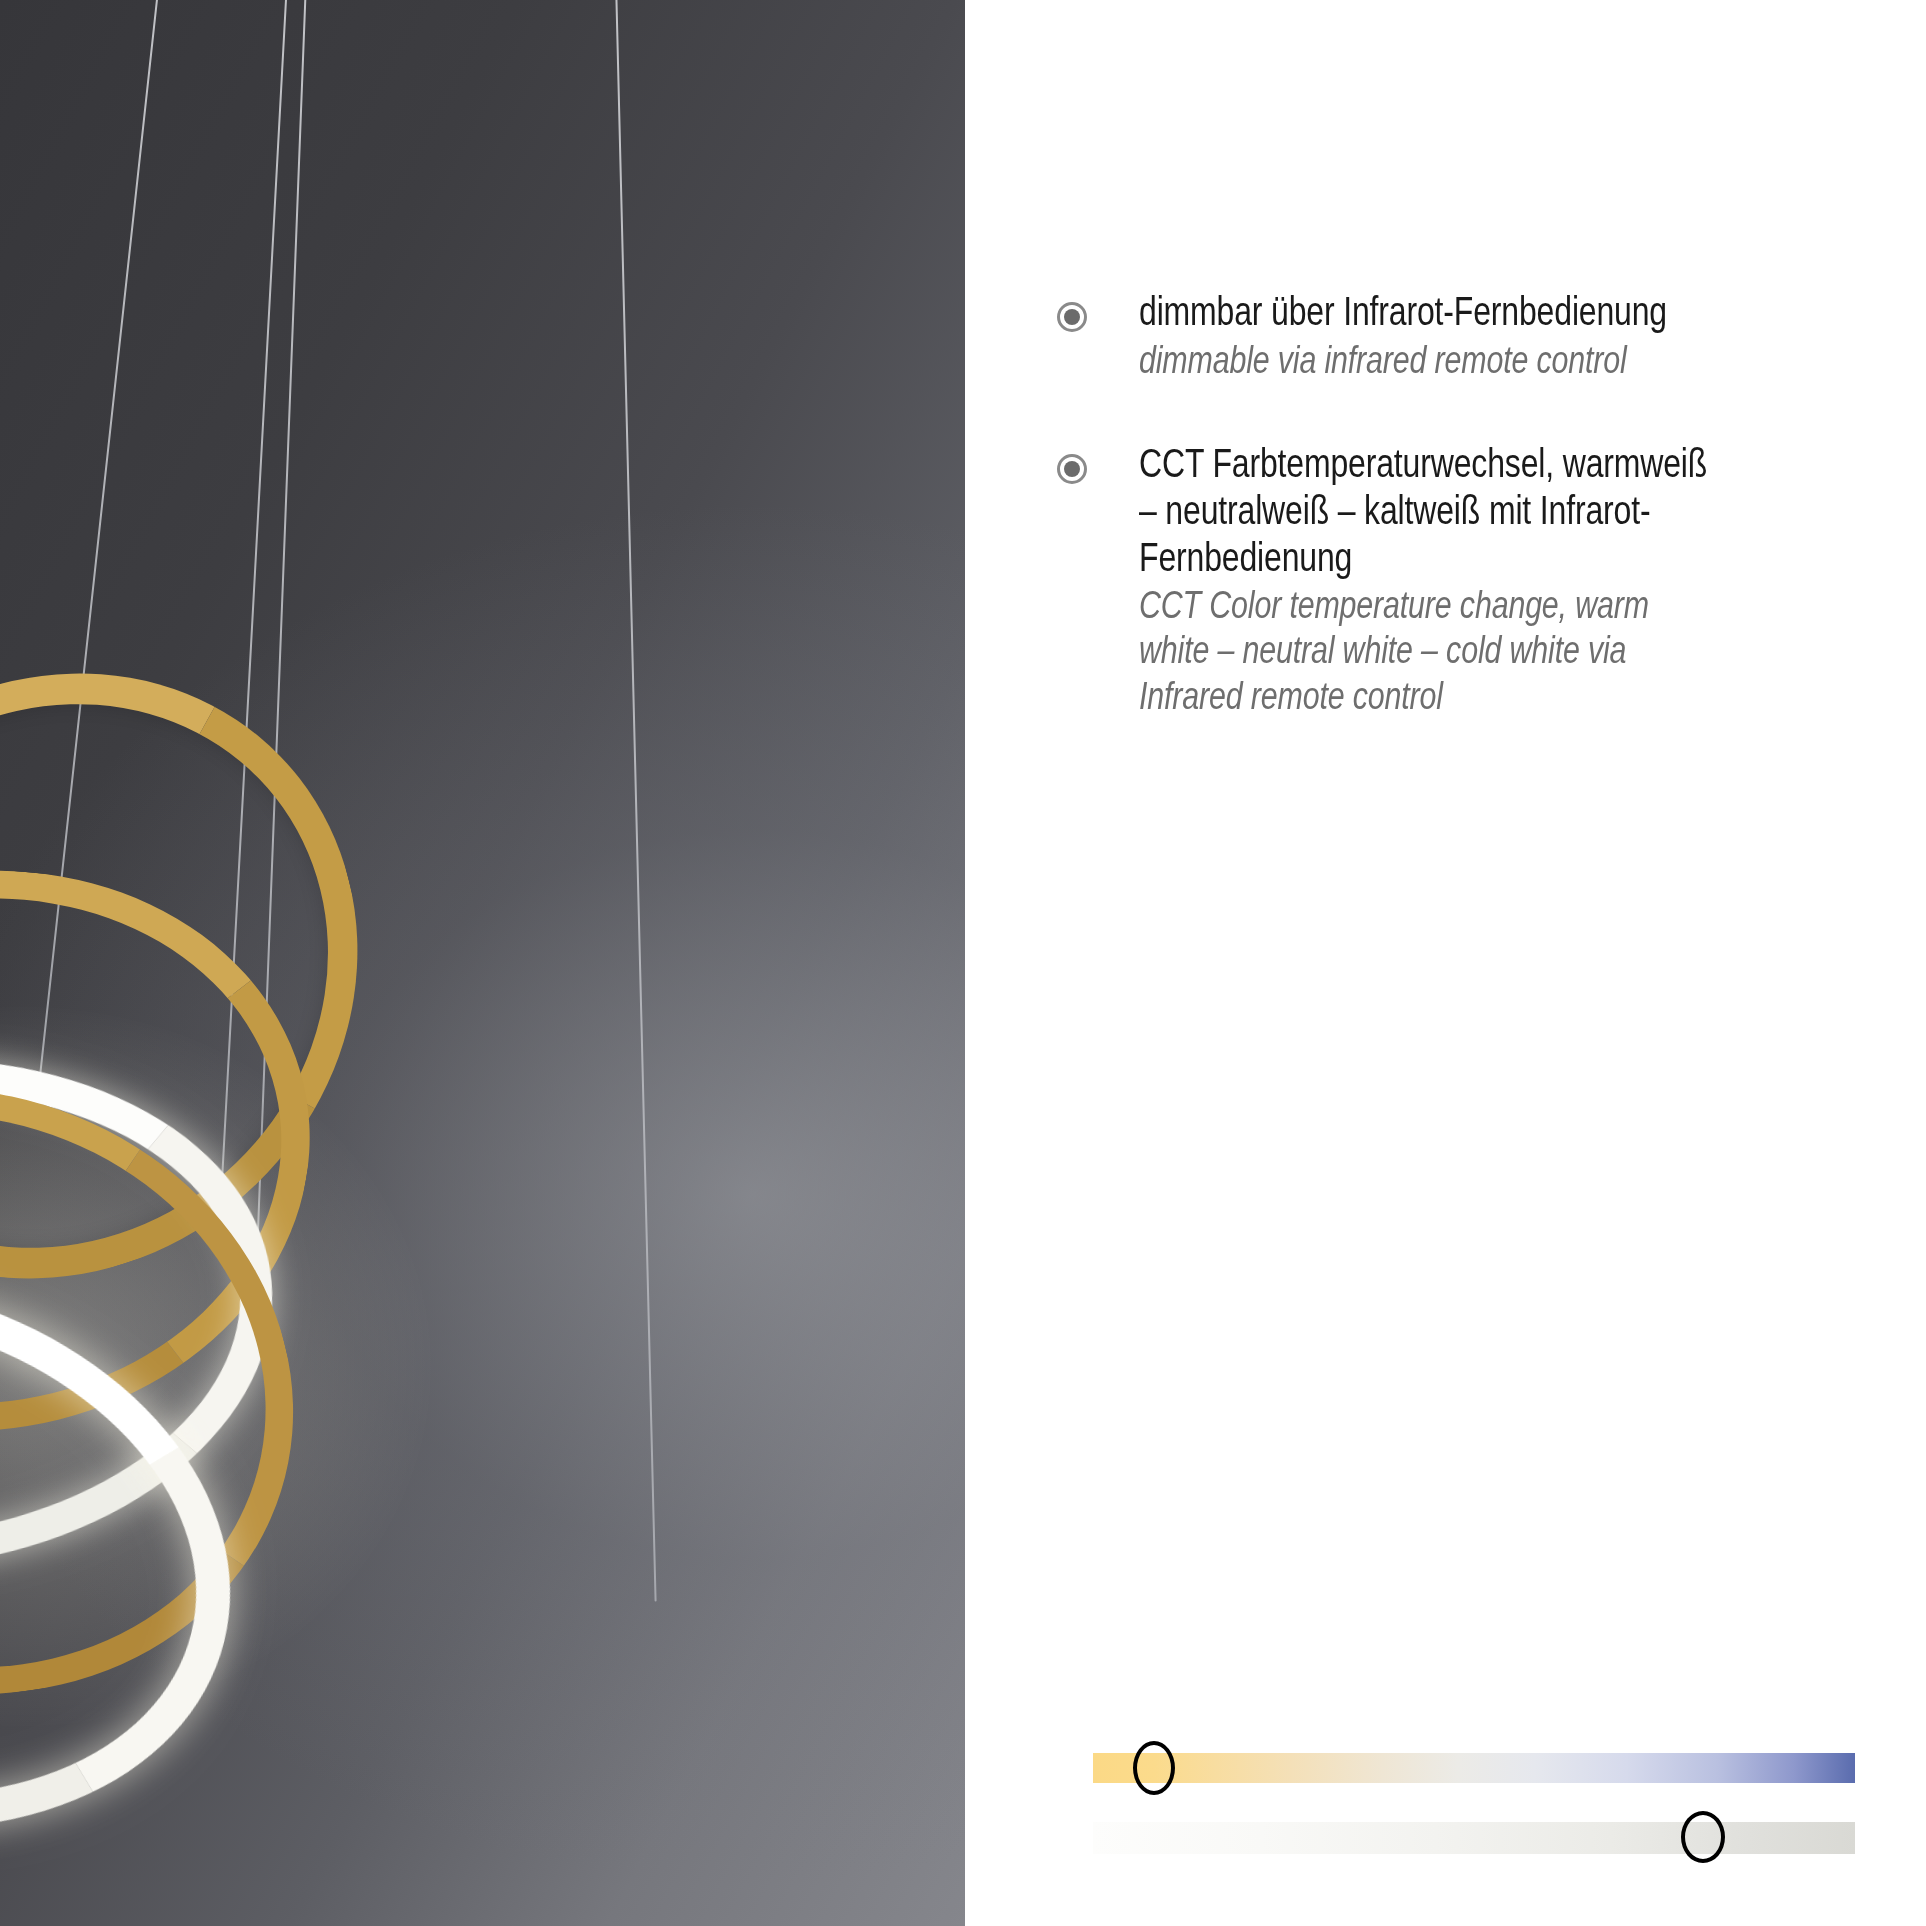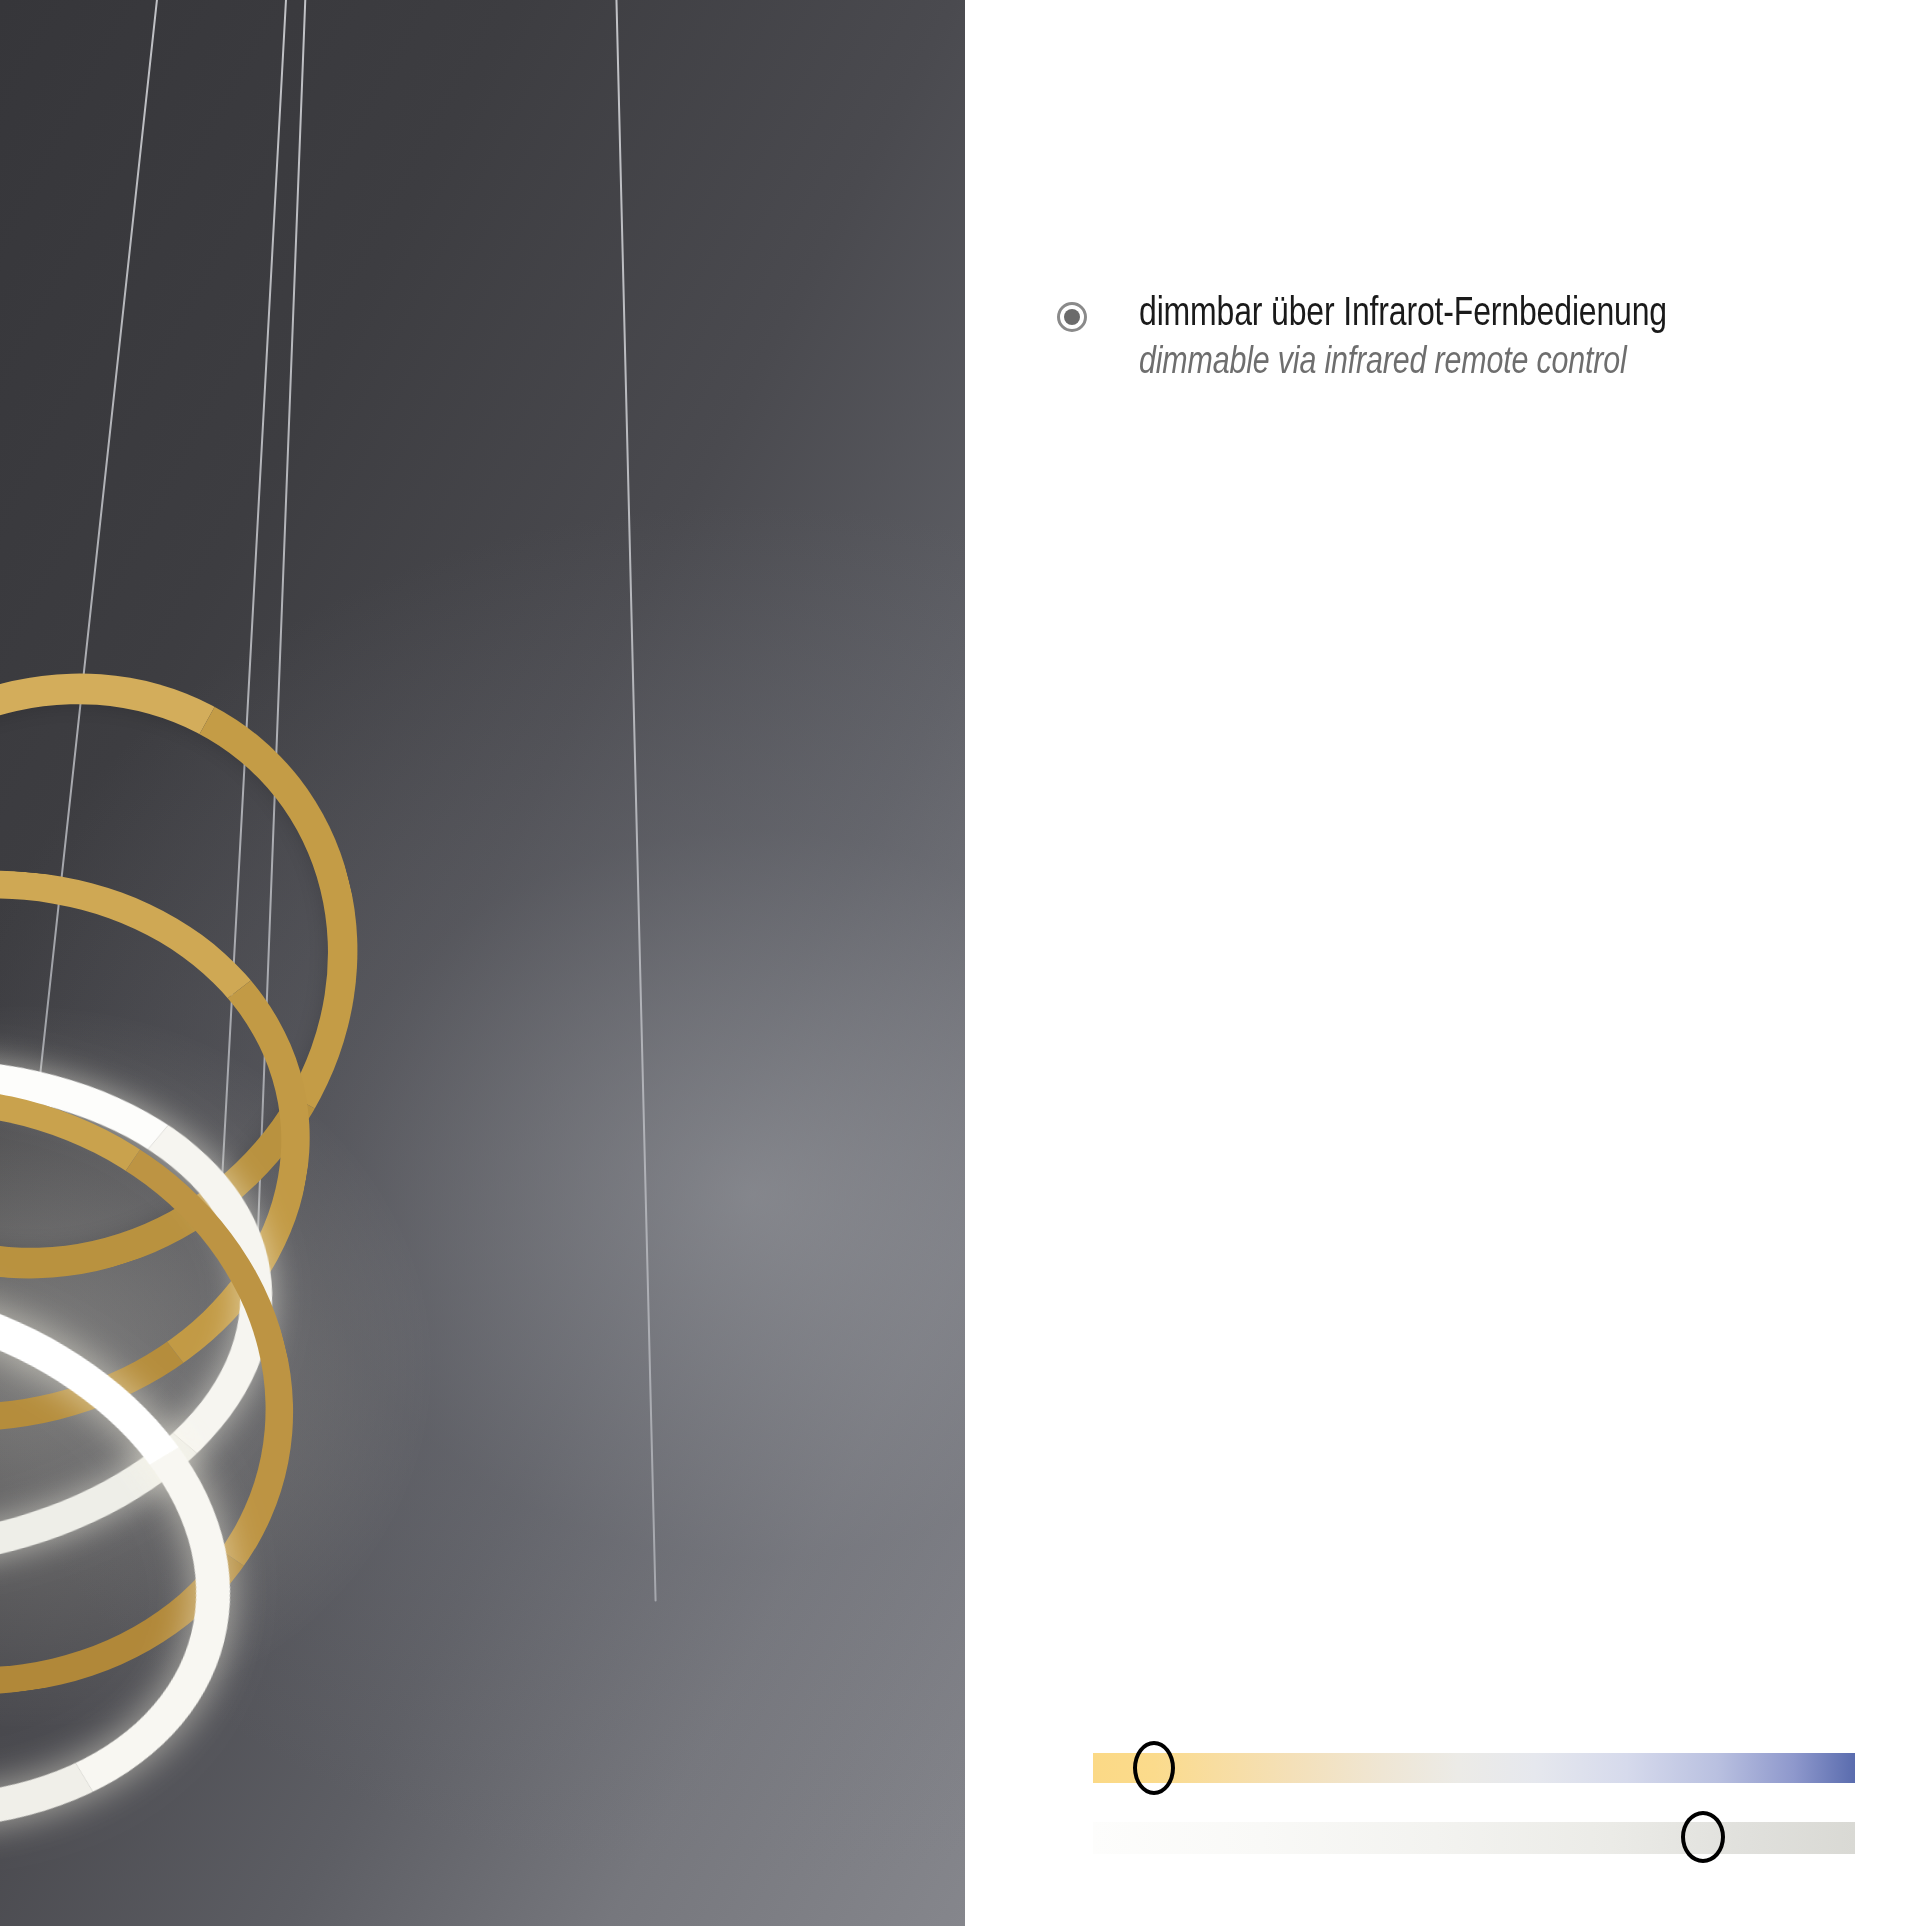--- a/index.html
+++ b/index.html
@@ -274,20 +274,29 @@
   <div id="text-panel">
 
     <div id="bullet-list">
 
       <div class="bullet-block">
         <span class="bullet-marker"></span>
         <div class="line-de">dimmbar über Infrarot-Fernbedienung</div>
         <div class="line-en">dimmable via infrared remote control</div>
       </div>
 
+      <div class="bullet-block">
+        <span class="bullet-marker"></span>
+        <div class="line-de">CCT Farbtemperaturwechsel, warmweiß
+– neutralweiß  –  kaltweiß mit Infrarot-
+Fernbedienung</div>
+        <div class="line-en">CCT Color temperature change, warm
+white – neutral white – cold white via
+Infrared remote control</div>
+      </div>
 
 
     </div>
 
     <div id="sliders">
 
       <div class="slider-row">
         <div class="slider-track" id="track-cct"></div>
         <div class="slider-handle" id="handle-cct" style="left:8%;"></div>
       </div>

